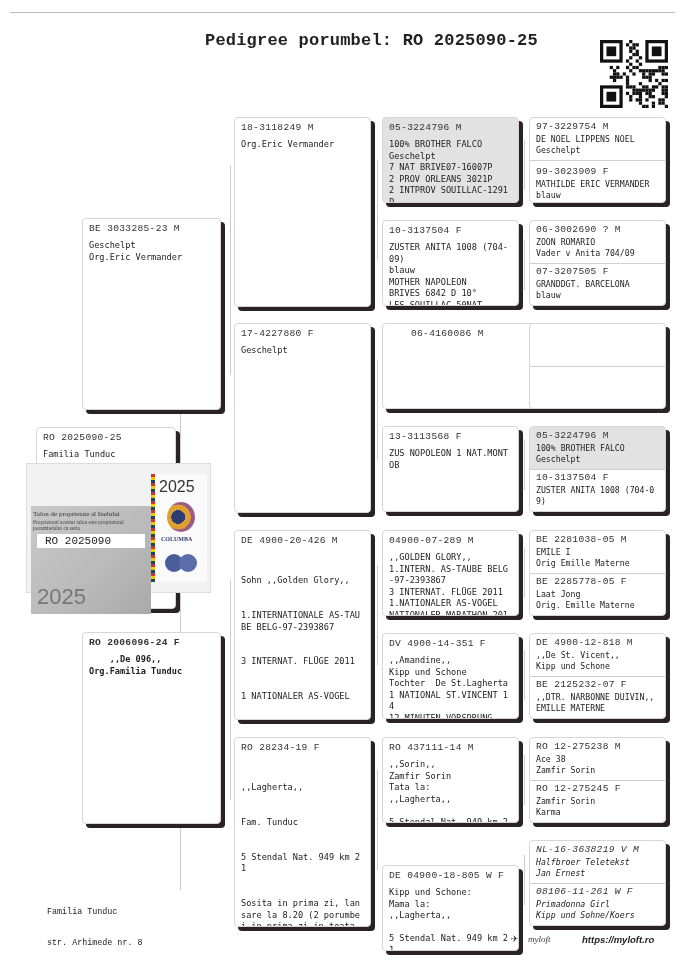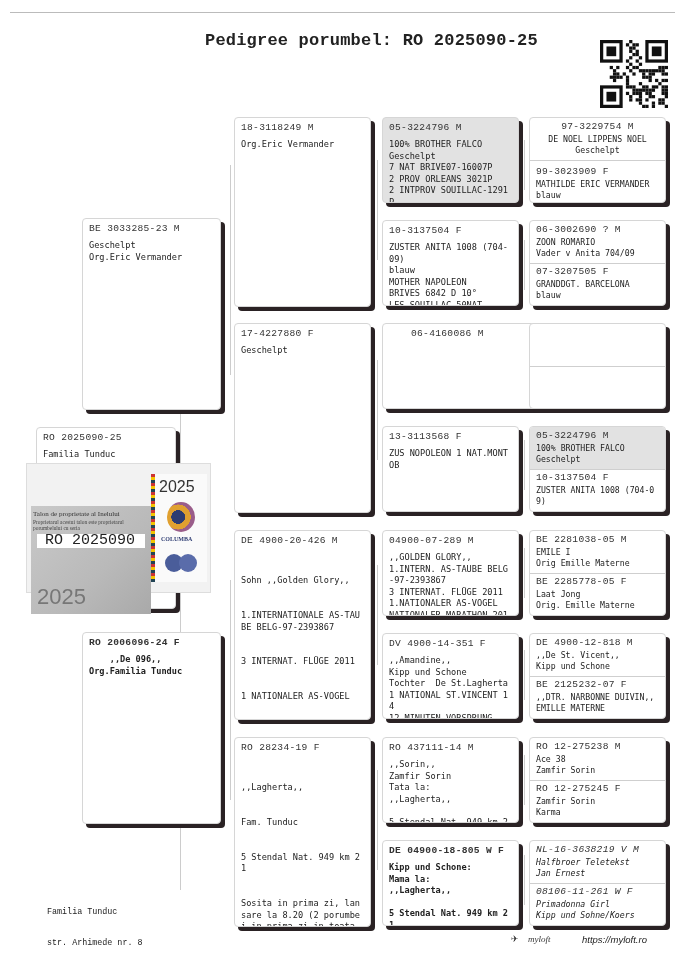--- a/index.html
+++ b/index.html
@@ -14,31 +14,31 @@
   .split{position:absolute;left:0;right:0;height:1px;background:#cfcfcf;}
   .half{position:absolute;left:0;right:0;}
   .half.grey{background:#e2e2e2;}
   .conn{position:absolute;background:#ccc;}
   .ticket{position:absolute;left:26px;top:463px;width:183px;height:128px;background:#f2f2f2;border:1px solid #ddd;}
   .ticket .left{position:absolute;left:4px;top:10px;width:120px;height:108px;background:linear-gradient(135deg,#c9c9c9,#b9b9b9 60%,#a9a9a9);margin-top:32px;}
   .ticket .stripe{position:absolute;left:124px;top:10px;width:4px;height:108px;background:repeating-linear-gradient(#c33 0 3px,#f3c400 3px 6px,#245 6px 9px);}
   .ticket .right{position:absolute;left:128px;top:10px;width:52px;height:108px;background:#fafafa;}
   .t-h1{position:absolute;left:6px;top:14px;font-family:"Liberation Serif",serif;font-size:7px;color:#333;}
   .t-h2{position:absolute;left:6px;top:22px;width:112px;font-family:"Liberation Serif",serif;font-size:5.4px;line-height:6px;color:#444;}
-  .t-ring{position:absolute;left:10px;top:37px;width:100px;height:14px;background:#fff;font-family:"Liberation Mono",monospace;font-size:15px;line-height:14px;padding-left:8px;color:#222;}
+  .t-ring{position:absolute;left:10px;top:37px;width:100px;height:14px;background:#fff;font-family:"Liberation Mono",monospace;font-size:11px;line-height:14px;padding-left:8px;color:#222;}
   .t-year{position:absolute;left:10px;top:90px;font-family:"Liberation Sans",sans-serif;font-size:22px;color:#777;}
   .t-year2{position:absolute;left:132px;top:14px;font-family:"Liberation Sans",sans-serif;font-size:16px;color:#333;}
   .t-logo{position:absolute;left:140px;top:38px;width:28px;height:30px;border-radius:50%;background:radial-gradient(circle at 40% 50%,#2d3c72 30%,#e0a030 31% 55%,#9a5d8a 56%);}
   .t-columba{position:absolute;left:134px;top:72px;font-family:"Liberation Serif",serif;font-size:6px;font-weight:bold;color:#2d3c72;}
   .t-logo2{position:absolute;left:138px;top:88px;width:36px;height:20px;}
   .t-logo2 span{position:absolute;top:2px;width:18px;height:18px;border-radius:50%;background:#4a5d9a;}
   .contact{position:absolute;left:47px;top:886px;font-family:"Liberation Mono",monospace;font-size:8.4px;line-height:10.4px;color:#222;white-space:pre;}
   .brand{position:absolute;left:515px;top:934px;font-size:9px;color:#333;font-family:"Liberation Serif",serif;font-style:italic;}
   .brand-icon{position:absolute;left:511px;top:931px;font-size:12px;color:#333;}
-  .brandlink{position:absolute;left:582px;top:934px;font-family:"Liberation Sans",sans-serif;font-style:italic;font-weight:normal;font-size:9.5px;color:#222;}
+  .brandlink{position:absolute;left:582px;top:934px;font-family:"Liberation Sans",sans-serif;font-style:italic;font-weight:bold;font-size:9.5px;color:#222;}
 </style>
 </head>
 <body>
 
 <div class="topline"></div>
 <div class="title">Pedigree porumbel: RO 2025090-25</div>
 <svg class="qr" viewBox="0 0 21 21" id="qr">
     <rect width="21" height="21" fill="#fff"></rect>
     <rect x="0" y="0" width="7" height="7" fill="#111"></rect>
     <rect x="1" y="1" width="5" height="5" fill="#fff"></rect>
@@ -258,29 +258,29 @@
       <div class="body"><div style="min-height:11.6px">,,GOLDEN GLORY,,</div><div style="min-height:11.6px">1.INTERN. AS-TAUBE BELG-97-2393867</div><div style="min-height:11.6px">3 INTERNAT. FLÜGE 2011</div><div style="min-height:11.6px">1.NATIONALER AS-VOGEL</div><div style="min-height:11.6px">NATIONALER MARATHON 2011</div></div>
     </div>
     <div class="box" style="left: 382px; top: 633px; width: 135px; height: 84px;">
       <div class="hdr">DV 4900-14-351 F</div>
       <div class="body"><div style="min-height:11.6px">,,Amandine,,</div><div style="min-height:11.6px">Kipp und Schone</div><div style="min-height:11.6px">Tochter  De St.Lagherta</div><div style="min-height:11.6px">1 NATIONAL ST.VINCENT 14</div><div style="min-height:11.6px">12 MINUTEN VORSPRUNG</div></div>
     </div>
     <div class="box" style="left: 382px; top: 737px; width: 135px; height: 84px;">
       <div class="hdr">RO 437111-14 M</div>
       <div class="body"><div style="min-height:11.6px">,,Sorin,,</div><div style="min-height:11.6px">Zamfir Sorin</div><div style="min-height:11.6px">Tata la:</div><div style="min-height:11.6px">,,Lagherta,,</div><div style="min-height:11.6px"></div><div style="min-height:11.6px">5 Stendal Nat. 949 km 21</div></div>
     </div>
-    <div class="box" style="left: 382px; top: 840px; width: 135px; height: 84px; font-weight: bold;">
+    <div class="box" style="left: 382px; top: 865px; width: 135px; height: 84px;">
       <div class="hdr">DE 04900-18-805 W F</div>
       <div class="body"><div style="min-height:11.6px">Kipp und Schone:</div><div style="min-height:11.6px">Mama la:</div><div style="min-height:11.6px">,,Lagherta,,</div><div style="min-height:11.6px"></div><div style="min-height:11.6px">5 Stendal Nat. 949 km 21</div></div>
     </div>
   </div>
 
 <div id="gen4">
     <div class="box" style="left: 529px; top: 117px; width: 135px; height: 84px;">
-      <div class="half" style="top:0px;height:42px;text-align:center;">
+      <div class="half" style="top:0px;height:42px;">
         <div class="hdr" style="padding-top:3px;height:12px;">97-3229754 M</div>
         <div class="body" style="padding-top:1px;font-size:8.2px;line-height:10.6px;"><div>DE NOEL LIPPENS NOEL</div><div>Geschelpt</div></div>
       </div>
       <div class="half" style="top:42px;height:42px;">
         <div class="hdr" style="padding-top:6px;height:12px;">99-3023909 F</div>
         <div class="body" style="padding-top:1px;font-size:8.2px;line-height:10.6px;"><div>MATHILDE ERIC VERMANDER</div><div>blauw</div></div>
       </div>
       <div class="split" style="top:42px;"></div>
     </div>
     <div class="box" style="left: 529px; top: 220px; width: 135px; height: 84px;">

